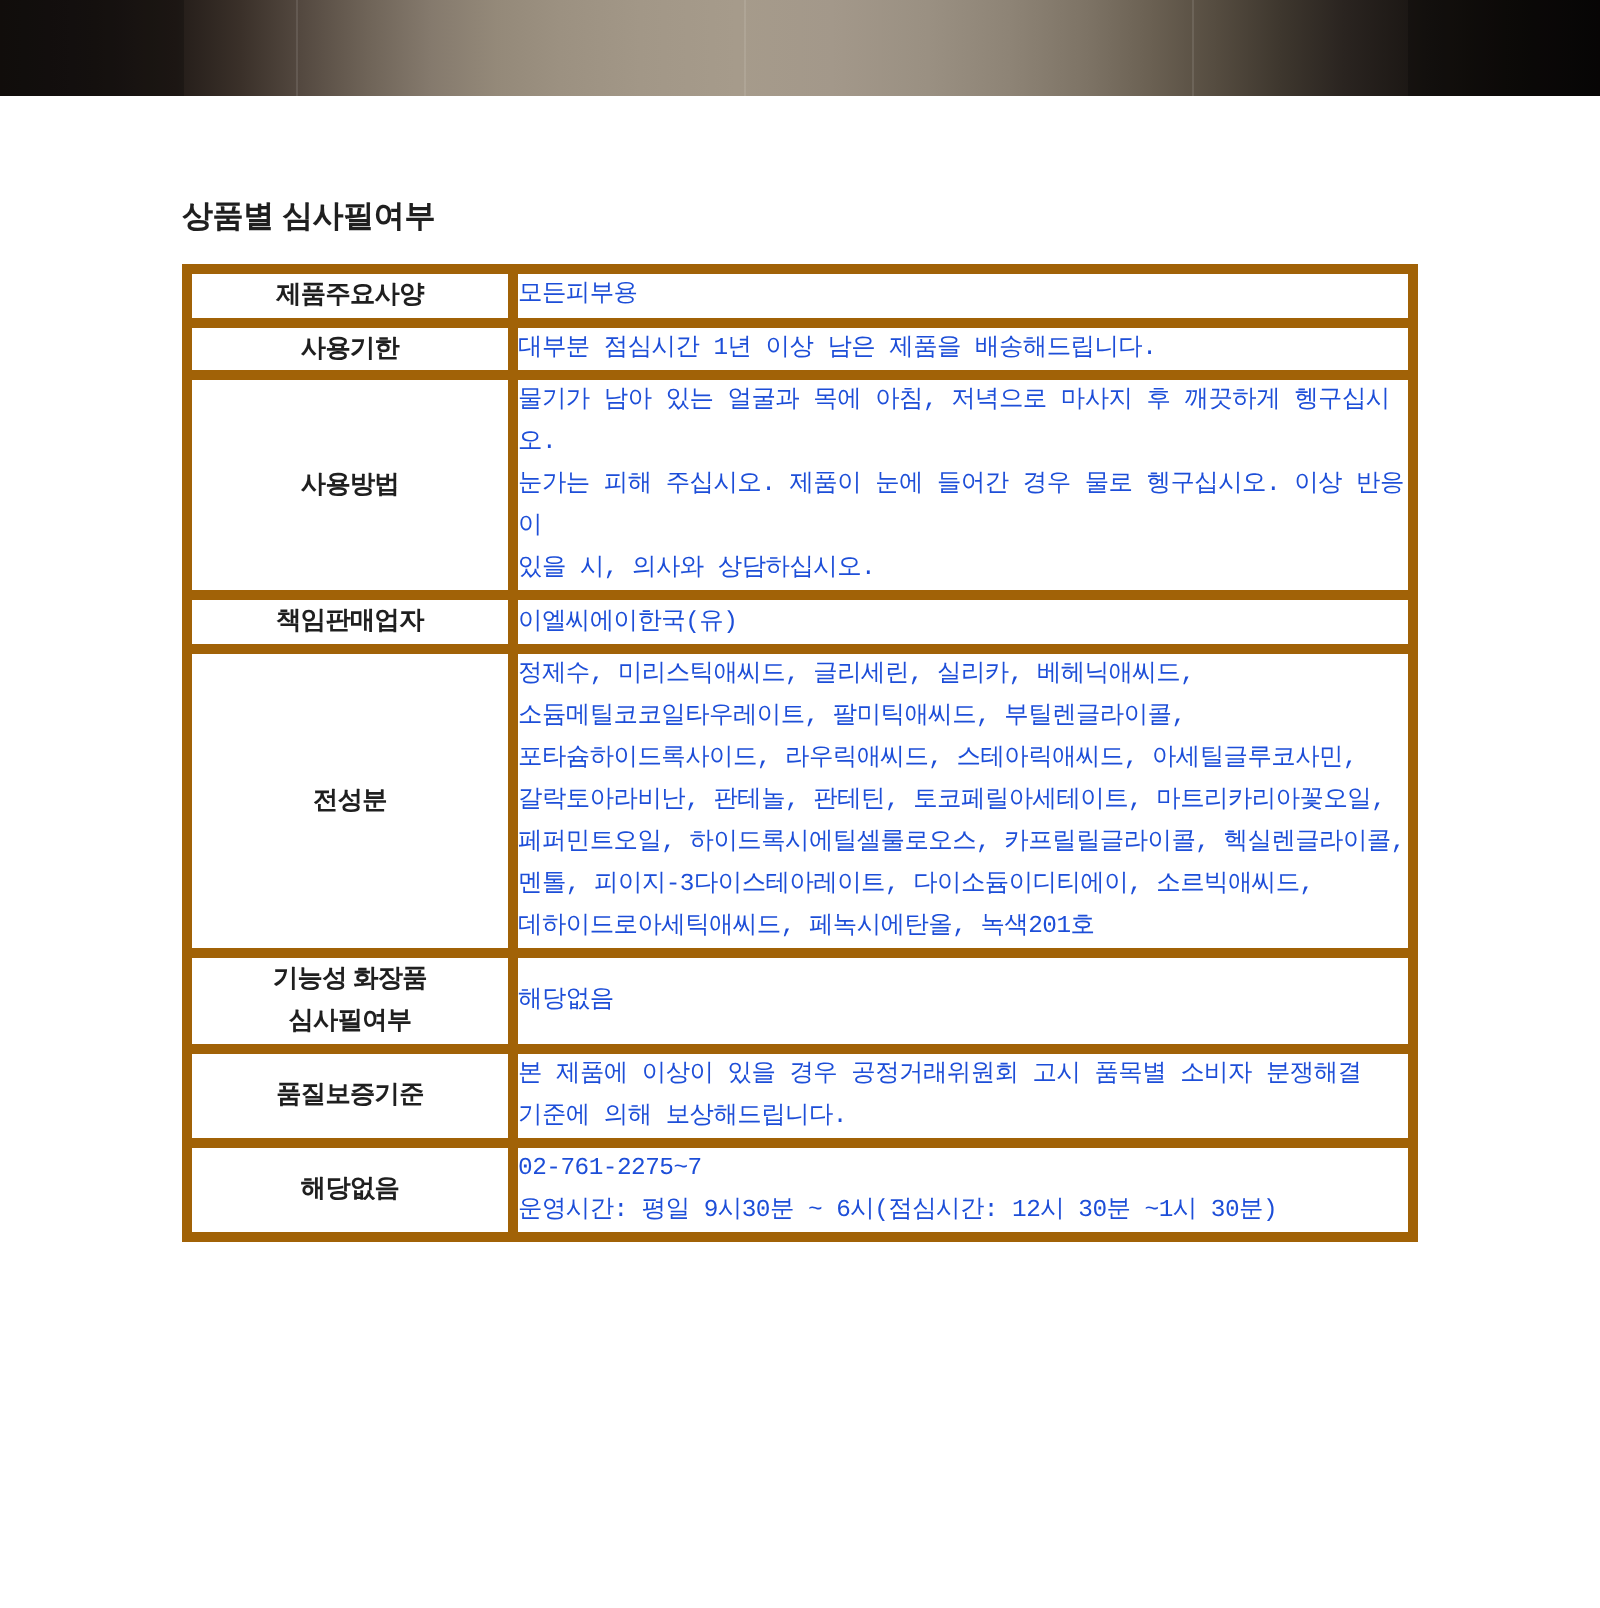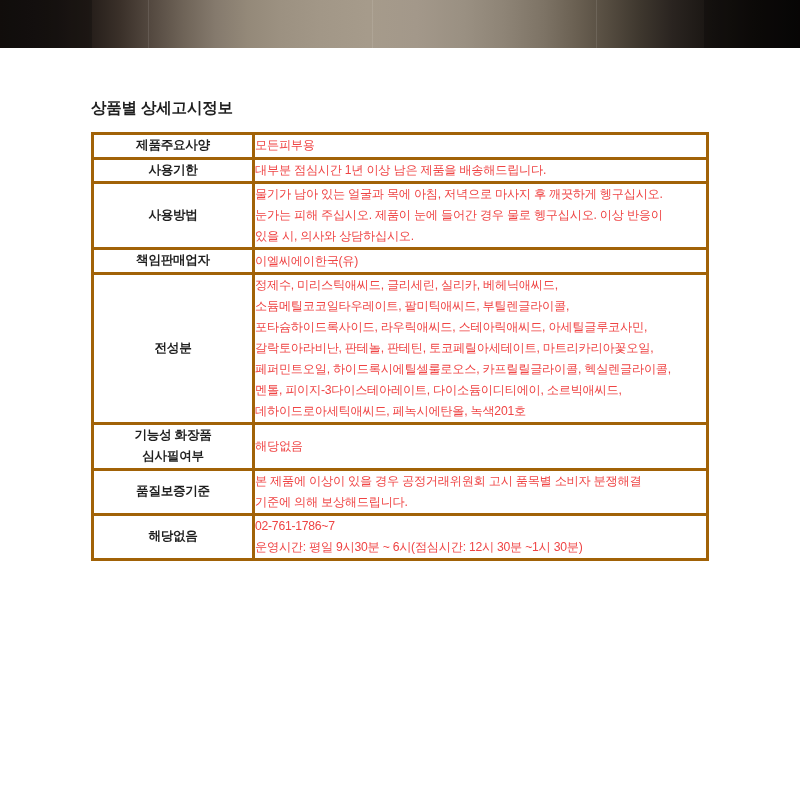--- a/index.html
+++ b/index.html
@@ -86,55 +86,56 @@
     left: 91px;
     top: 84px;
     width: 618px;
     border-collapse: collapse;
     table-layout: fixed;
     font-size: 12.2px;
     line-height: 1.72;
     color: #333333;
   }
   table.info-table td {
-    border: 3px solid #a16207;
+    border: 5px solid #a16207;
     padding: 0;
     vertical-align: middle;
   }
   td.label-cell {
     width: 158px;
     text-align: center;
     font-weight: bold;
     color: #1f1f1f;
     font-size: 12.6px;
     padding: 11px 6px;
     letter-spacing: -0.3px;
     white-space: pre-line;
   }
   td.value-cell {
     padding: 11px 14px 11px 16px;
     letter-spacing: -0.25px;
     white-space: pre-line;
-    color: #ef4444;
+    color: #1d4ed8;
+    font-family: Liberation Mono, monospace;
   }
 </style>
 </head>
 <body>
 
 <div class="photo-strip">
   <div class="seam" style="left:148px;"></div>
   <div class="seam" style="left:372px;"></div>
   <div class="seam" style="left:596px;"></div>
   <div class="shade-dark" style="left:0px;width:92px;"></div>
   <div class="shade-dark" style="left:704px;width:96px;"></div>
 </div>
 
 <div class="sheet">
 
-  <div class="doc-title">상품별 상세고시정보</div>
+  <div class="doc-title">상품별 심사필여부</div>
 
   <table class="info-table">
     <tbody>
       <tr>
         <td class="label-cell">제품주요사양</td>
         <td class="value-cell">모든피부용</td>
       </tr>
       <tr>
         <td class="label-cell">사용기한</td>
         <td class="value-cell">대부분 점심시간 1년 이상 남은 제품을 배송해드립니다.</td>
@@ -164,19 +165,19 @@
 심사필여부</td>
         <td class="value-cell">해당없음</td>
       </tr>
       <tr>
         <td class="label-cell">품질보증기준</td>
         <td class="value-cell">본 제품에 이상이 있을 경우 공정거래위원회 고시 품목별 소비자 분쟁해결
 기준에 의해 보상해드립니다.</td>
       </tr>
       <tr>
         <td class="label-cell">해당없음</td>
-        <td class="value-cell">02-761-1786~7
+        <td class="value-cell">02-761-2275~7
 운영시간: 평일 9시30분 ~ 6시(점심시간: 12시 30분 ~1시 30분)</td>
       </tr>
     </tbody>
   </table>
 
 </div>
 
 </body></html>

